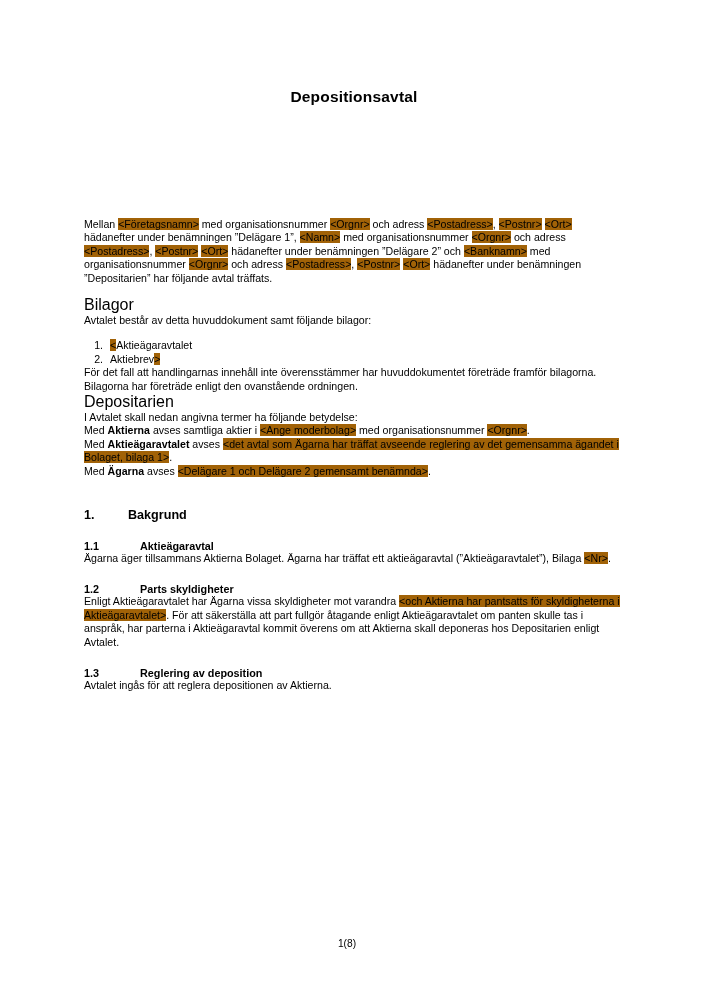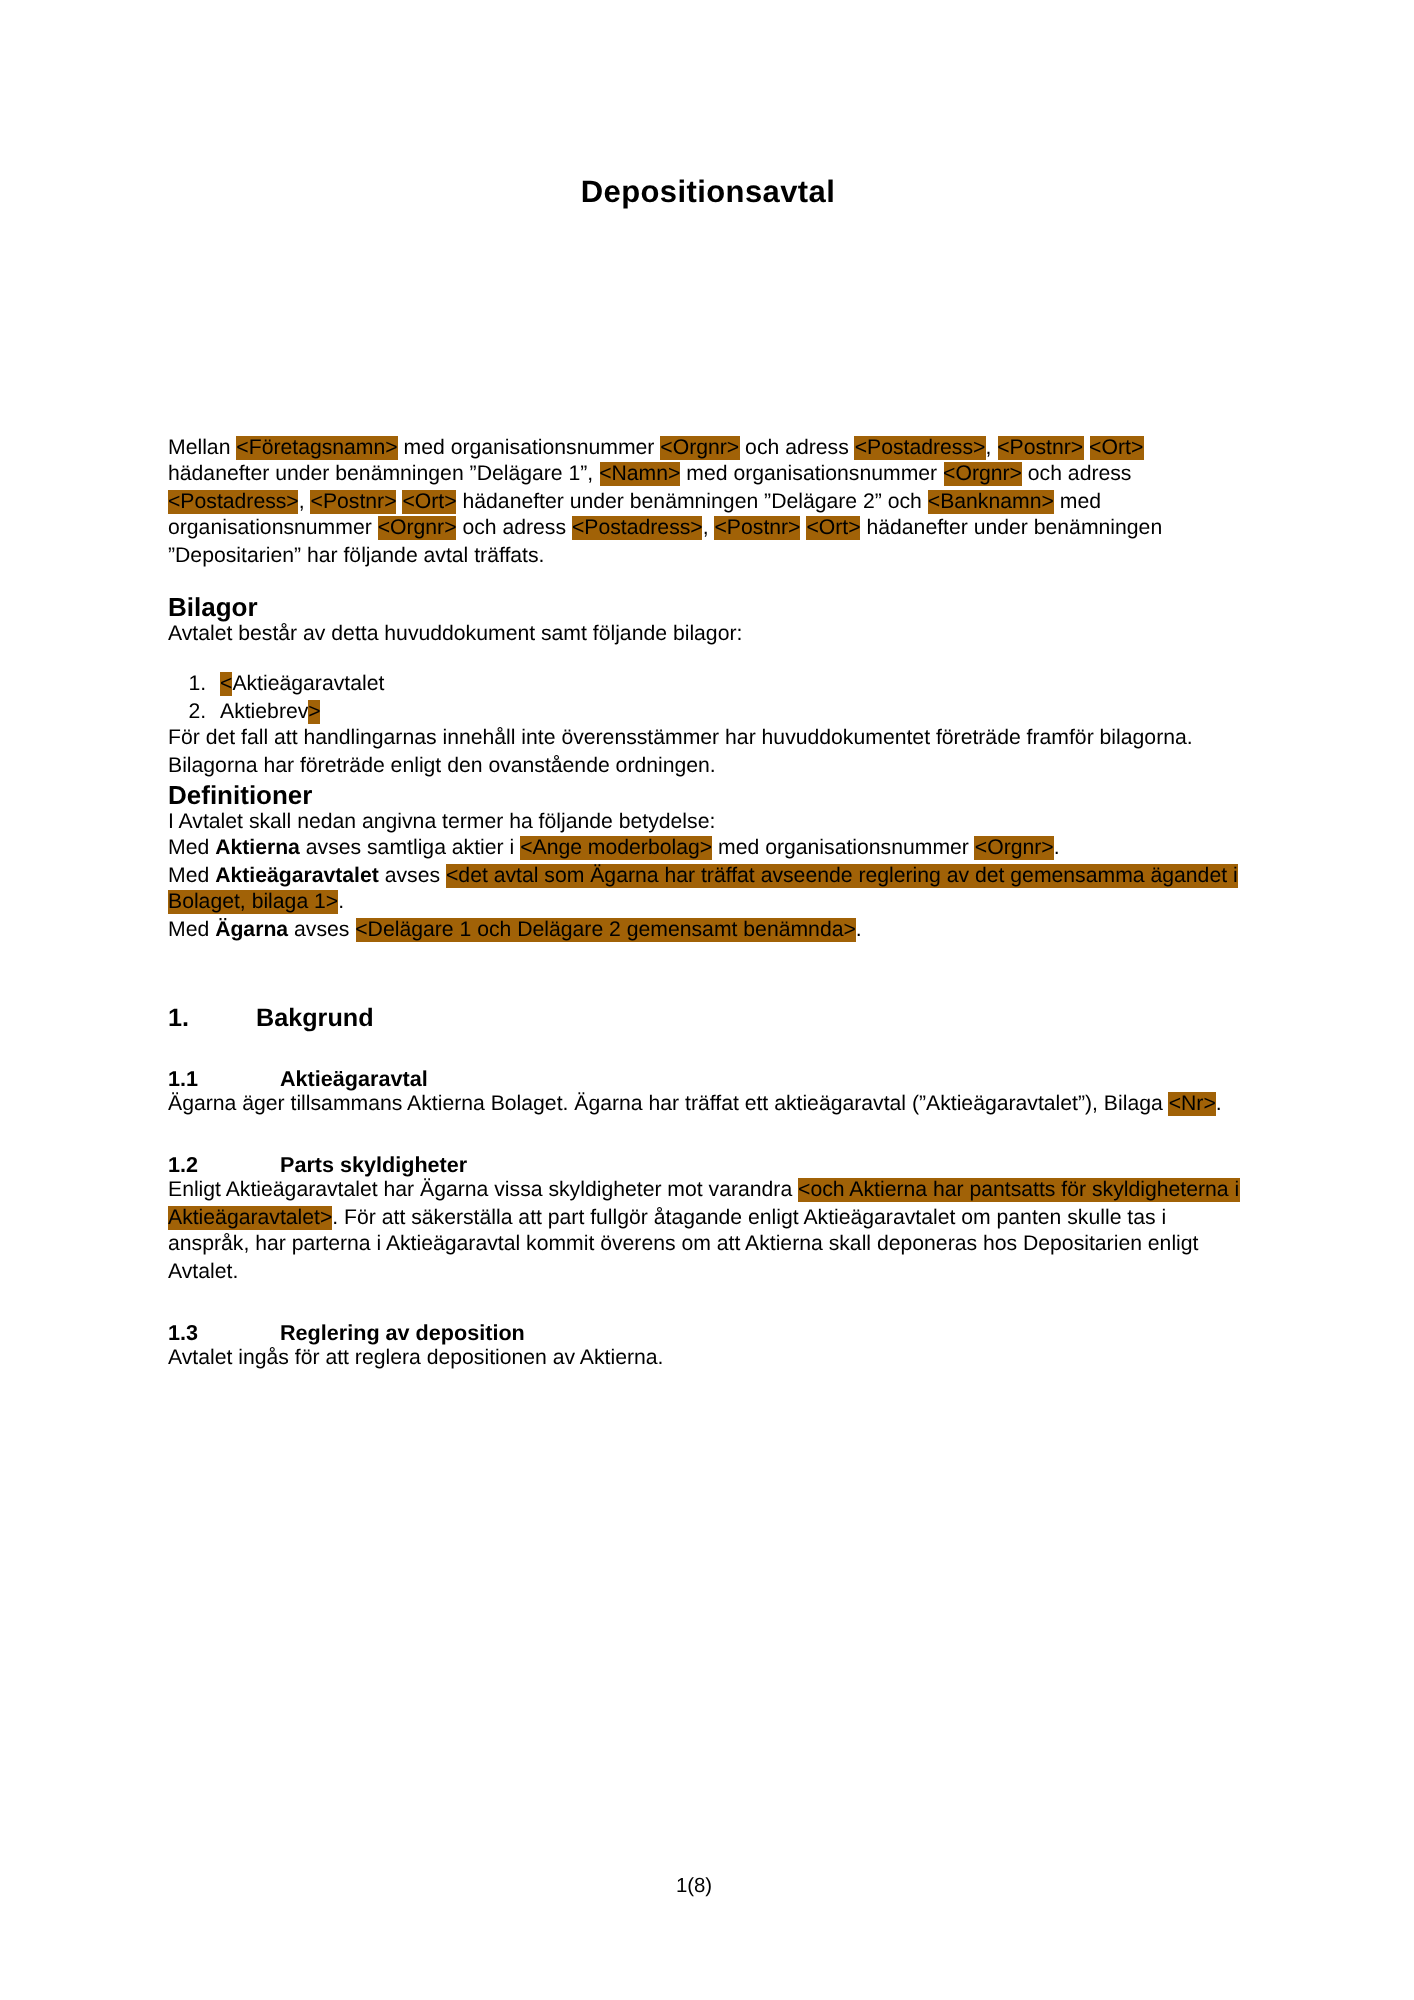--- a/index.html
+++ b/index.html
@@ -35,22 +35,22 @@
     margin-top: 88px;
     letter-spacing: 0.2px;
   }
   .intro {
     margin-top: 112px;
     font-size: 10.6px;
     line-height: 13.4px;
     text-align: left;
   }
   h2.section {
-    font-size: 13px;
-    font-weight: bold;
+    font-size: 16px;
+    font-weight: normal;
     margin: 0;
     padding: 0;
   }
   .sec-bilagor { margin-top: 27px; }
   .sec-def { margin-top: 32px; }
   p.para {
     font-size: 10.6px;
     line-height: 13.4px;
     margin: 0;
   }
@@ -113,21 +113,21 @@
     <h2 class="section sec-bilagor">Bilagor</h2>
     <p class="para mt10">Avtalet består av detta huvuddokument samt följande bilagor:</p>
 
     <ol class="bilagor-list">
       <li><span class="hl">&lt;</span><span>Aktieägaravtalet</span></li>
       <li><span>Aktiebrev</span><span class="hl">&gt;</span></li>
     </ol>
 
     <p class="para mt14">För det fall att handlingarnas innehåll inte överensstämmer har huvuddokumentet företräde framför bilagorna. Bilagorna har företräde enligt den ovanstående ordningen.</p>
 
-    <h2 class="section sec-def">Definitioner</h2>
+    <h2 class="section sec-def">Depositarien</h2>
     <p class="para mt10">I Avtalet skall nedan angivna termer ha följande betydelse:</p>
 
     <p class="para mt16"><span>Med </span><span class="bold">Aktierna</span><span> avses samtliga aktier i </span><span class="hl">&lt;Ange moderbolag&gt;</span><span> med organisationsnummer </span><span class="hl">&lt;Orgnr&gt;</span><span>.</span></p>
     <p class="para mt16"><span>Med </span><span class="bold">Aktieägaravtalet</span><span> avses </span><span class="hl">&lt;det avtal som Ägarna har träffat avseende reglering av det gemensamma ägandet i Bolaget, bilaga 1&gt;</span><span>.</span></p>
     <p class="para mt16"><span>Med </span><span class="bold">Ägarna</span><span> avses </span><span class="hl">&lt;Delägare 1 och Delägare 2 gemensamt benämnda&gt;</span><span>.</span></p>
 
     <div class="numbered-h">
       <span class="num">1.</span>
       <span>Bakgrund</span>
     </div>

